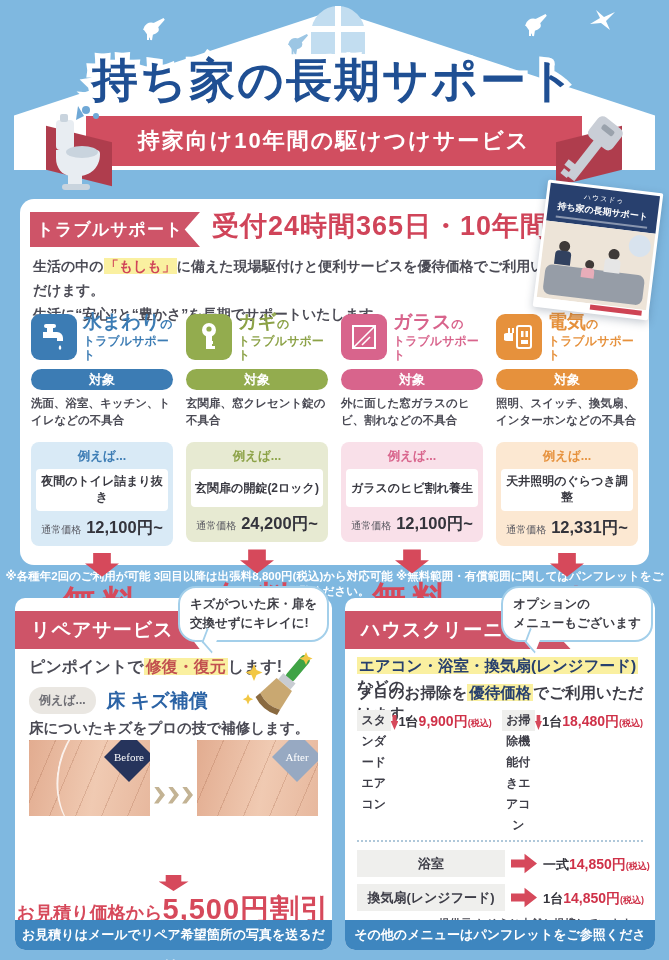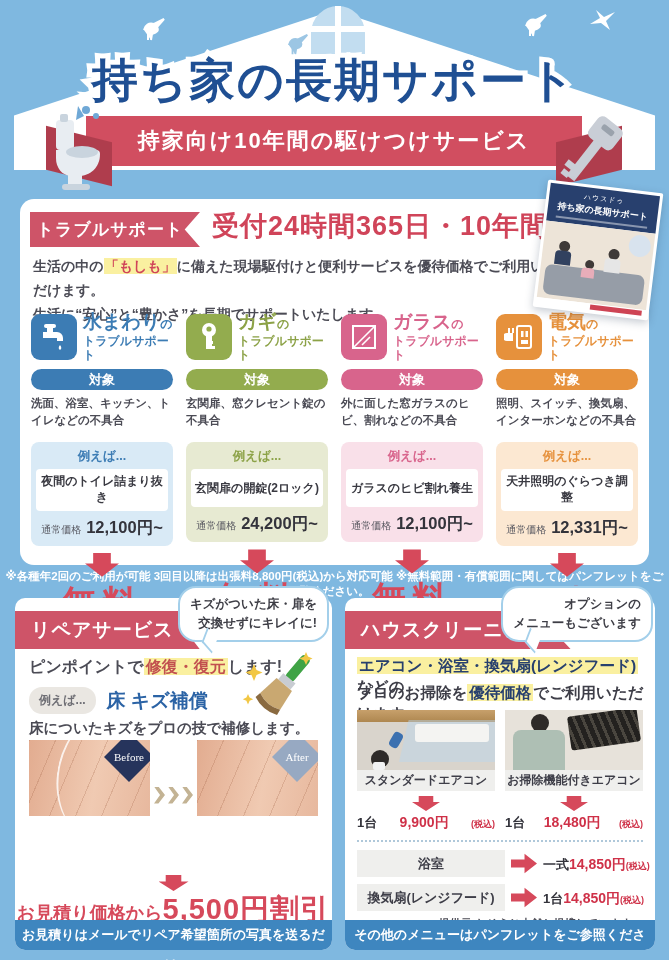--- a/index.html
+++ b/index.html
@@ -79,21 +79,21 @@
   .note{position:absolute;left:0;top:569px;width:100%;text-align:center;color:#FFF;font-size:11.5px;font-weight:600;z-index:2;}
 
   
   .card{position:absolute;top:598px;height:352px;background:#FFF;border-radius:10px;z-index:3;}
   .card-left{left:15px;width:317px;}
   .card-right{left:345px;width:310px;}
   .flag2{position:absolute;left:0;top:13px;height:38px;background:#CE5468;color:#FFF;font-size:19px;font-weight:800;
     line-height:38px;text-align:left;letter-spacing:1px;padding:0 26px 0 16px;
     clip-path:polygon(0 0,100% 0,92% 50%,100% 100%,0 100%);}
   .bubble{position:absolute;top:-12px;border:2px solid #A3CFEA;border-radius:18px;background:#FFF;
-    padding:7px 10px;font-size:12.5px;font-weight:700;color:#3E3E46;text-align:right;line-height:1.5;z-index:5;}
+    padding:7px 10px;font-size:12.5px;font-weight:700;color:#3E3E46;text-align:left;line-height:1.5;z-index:5;}
   .card-left .bubble{right:3px;}
   .card-right .bubble{right:2px;}
   .bubble::after{content:"";position:absolute;left:22px;bottom:-8px;width:13px;height:13px;background:#FFF;
     border-left:2px solid #A3CFEA;border-bottom:2px solid #A3CFEA;transform:rotate(35deg) skew(14deg,14deg);}
   .footer-bar{position:absolute;left:0;bottom:0;width:100%;height:30px;background:#3E86BF;border-radius:0 0 10px 10px;
     color:#FFF;font-size:13px;font-weight:700;text-align:center;line-height:30px;}
 
   
   .rline{position:absolute;left:14px;top:59px;font-size:16px;font-weight:700;color:#4B4B55;}
   mark.hl2{background:#FAF0A0;color:#C2504F;font-weight:800;padding:0 2px;}
@@ -125,21 +125,21 @@
     clip-path:polygon(24% 0,76% 0,76% 40%,100% 40%,50% 100%,0 40%,24% 40%);}
   .discount{position:absolute;left:0;top:292px;width:100%;text-align:center;color:#D6495B;white-space:nowrap;}
   .da{font-size:18px;font-weight:800;}
   .db{font-size:29px;font-weight:800;letter-spacing:1px;}
 
   
   .cline1{position:absolute;left:12px;top:58px;font-size:15.5px;font-weight:700;color:#3E3E48;}
   .cline2{position:absolute;left:12px;top:85px;font-size:15.5px;font-weight:700;color:#3E3E48;}
   mark.hlB{background:#FAF0A0;color:#27406E;font-weight:800;padding:0 2px;}
   .cphotos{position:absolute;left:12px;top:112px;width:286px;display:flex;gap:10px;}
-  .cpcol{flex:1;display:flex;flex-direction:column;}
+  .cpcol{flex:1;display:flex;flex-direction:row;}
   .cphoto{height:60px;position:relative;overflow:hidden;background:#D9D4CC;}
   .clabel{background:#EFEFED;height:21px;line-height:21px;text-align:center;font-size:12px;font-weight:600;color:#3E3E48;}
   .carrow{width:28px;height:15px;background:#D6495B;margin:5px auto 0;
     clip-path:polygon(24% 0,76% 0,76% 40%,100% 40%,50% 100%,0 40%,24% 40%);}
   .cprice{display:flex;align-items:baseline;justify-content:space-between;margin-top:3px;white-space:nowrap;}
   .cunit{font-size:13px;font-weight:700;color:#33333B;}
   .cval{font-size:14px;font-weight:800;color:#CF3148;}
   .ctax{font-size:9px;font-weight:700;color:#CF3148;}
   .dotted{position:absolute;left:12px;top:242px;width:286px;border-top:2px dotted #AFC8DA;}
   .crow{position:absolute;left:12px;display:flex;align-items:center;}

